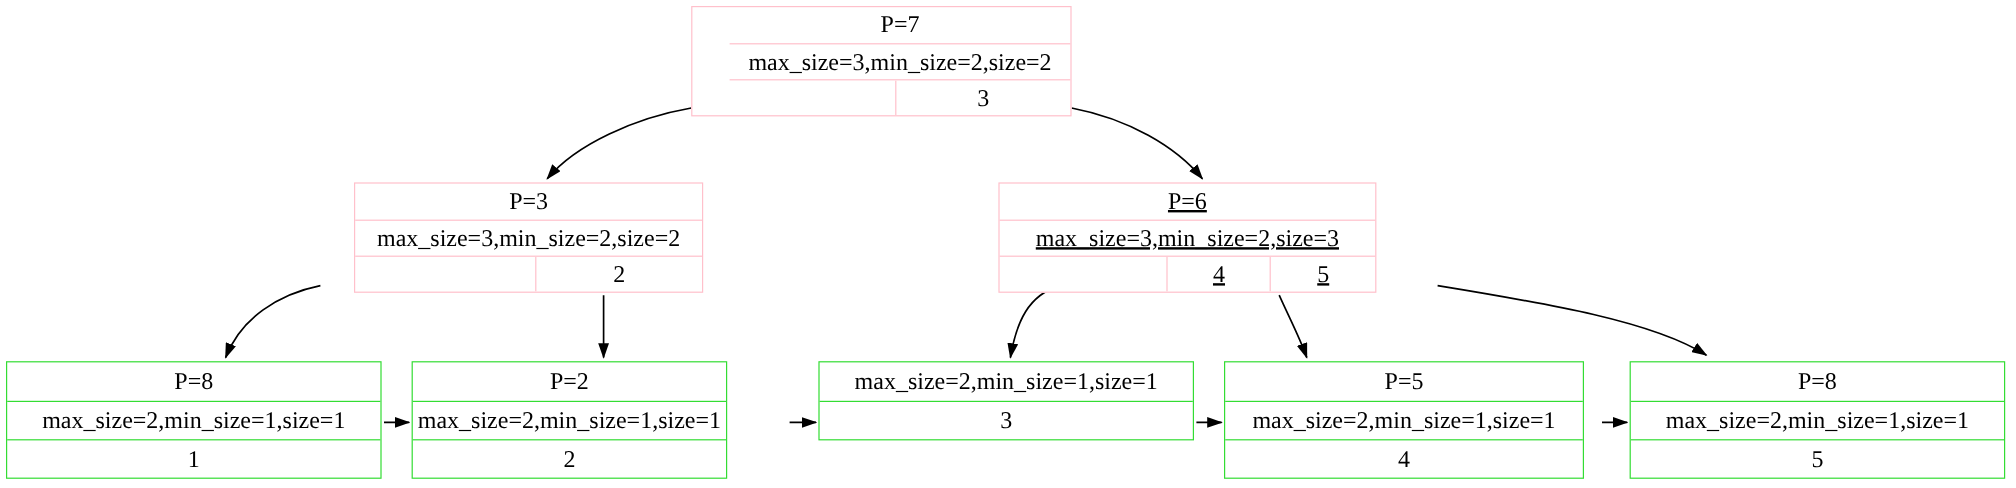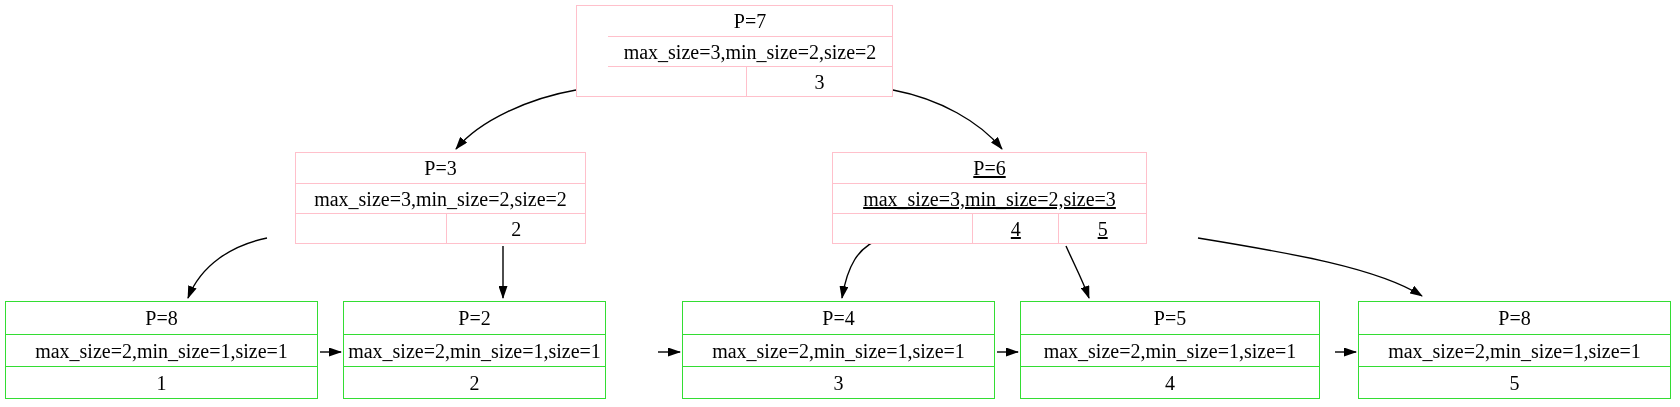--- a/index.html
+++ b/index.html
@@ -104,21 +104,20 @@
 
   <div class="node leaf" style="left:343px; top:301px; width:263px;">
     <div class="row">P=2</div>
     <div class="row">max_size=2,min_size=1,size=1</div>
     <div class="row cells">
       <div class="cell">2</div>
     </div>
   </div>
 
   <div class="node leaf" style="left:682px; top:301px; width:313px;">
-    <div class="row">P=4</div>
     <div class="row">max_size=2,min_size=1,size=1</div>
     <div class="row cells">
       <div class="cell">3</div>
     </div>
   </div>
 
   <div class="node leaf" style="left:1020px; top:301px; width:300px;">
     <div class="row">P=5</div>
     <div class="row">max_size=2,min_size=1,size=1</div>
     <div class="row cells">

